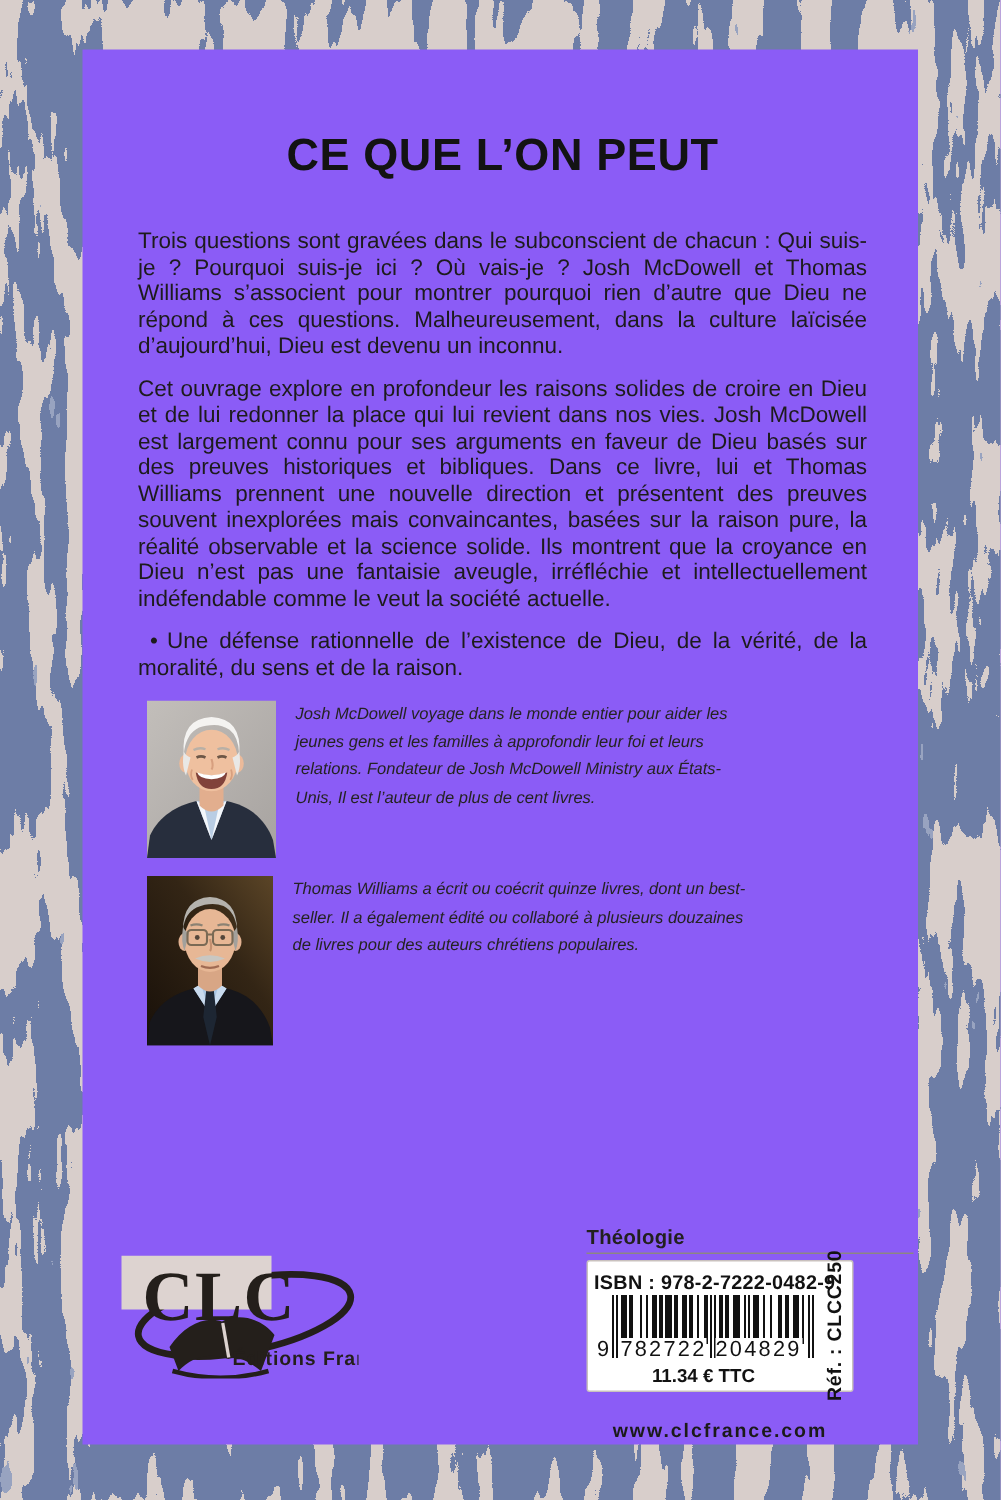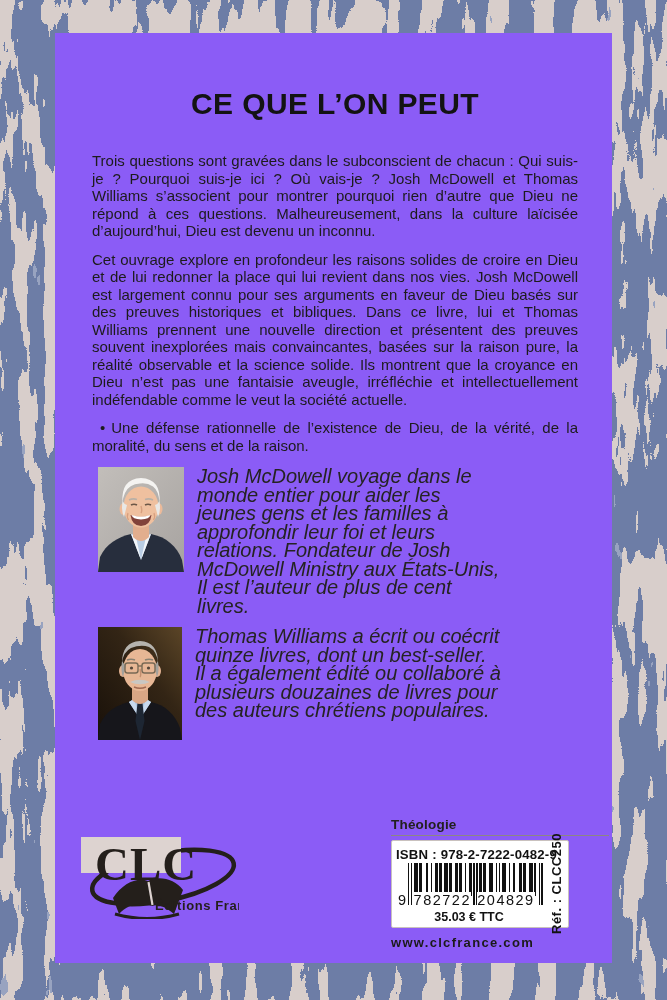--- a/index.html
+++ b/index.html
@@ -29,21 +29,21 @@
   .bullet-para{
     margin:11px 0 0;font-size:15px;line-height:17.5px;
     text-align:justify;color:#1d1b1c;
   }
   .bullet-char{padding:0 6px 0 8px;}
   .authors{margin-top:13px;}
   .author-row{display:flex;align-items:flex-start;margin-top:12px;}
   .author-photo{flex:none;margin-left:6px;font-size:0;line-height:0;}
   .author-bio{
     margin-left:13px;width:306px;
-    font-style:italic;font-size:20px;line-height:18.5px;color:#252322;
+    font-style:italic;font-size:11px;line-height:18.5px;color:#252322;
   }
   
   .logo{position:absolute;left:8px;top:804px;width:176px;height:82px;}
   
   .footer{position:absolute;left:336px;top:784px;width:218px;}
   .category{font-size:13.5px;font-weight:600;color:#22201f;letter-spacing:.2px;}
   .category-rule{margin-top:3px;height:1px;background:#8d8683;width:218px;}
   .barcode-box{
     margin-top:4px;width:178px;height:88px;background:#ffffff;
     border:1px solid #c9c1be;border-radius:2px;position:relative;
@@ -55,34 +55,34 @@
     white-space:nowrap;
   }
   .barcode{position:relative;width:146px;height:46px;margin:1px 0 0 6px;}
   .barcode svg{position:absolute;left:10px;top:0;}
   .bc-digit{
     position:absolute;top:29px;font-size:14.5px;color:#111;
     font-weight:500;letter-spacing:1.5px;background:#fff;line-height:16px;
   }
   .bc-first{left:0;width:9px;letter-spacing:0;background:none;}
   .bc-g1{left:15px;width:58px;text-align:right;}
-  .bc-g2{left:79px;width:58px;text-align:center;}
+  .bc-g2{left:79px;width:58px;text-align:left;}
   .price{
     margin:1px 26px 0 4px;text-align:center;
     font-size:12.5px;font-weight:600;color:#121212;
   }
   .ref-vertical{
     position:absolute;right:1px;top:0;bottom:0;width:22px;
     display:flex;align-items:center;justify-content:center;
     writing-mode:vertical-rl;transform:rotate(180deg);
     font-size:13px;font-weight:600;color:#121212;letter-spacing:.5px;
     white-space:nowrap;
   }
   .website{
-    margin-top:7px;width:178px;text-align:left;
+    margin-top:18px;width:178px;text-align:center;
     font-size:13px;font-weight:bold;color:#1b1a19;letter-spacing:1.3px;
   }
 </style>
 </head>
 <body>
 
 <svg class="texture" width="667" height="1000" viewBox="0 0 667 1000">
   <defs>
     <filter id="tx1" x="0" y="0" width="100%" height="100%">
       <feTurbulence type="fractalNoise" baseFrequency="0.045 0.009" numOctaves="4" seed="8" stitchTiles="stitch" result="n"></feTurbulence>
@@ -269,18 +269,18 @@
             <rect x="122.12" y="0" width="1.42" height="33"></rect>
             <rect x="123.54" y="0" width="1.42" height="33"></rect>
             <rect x="126.38" y="0" width="1.42" height="33"></rect>
             <rect x="130.64" y="0" width="1.42" height="42"></rect>
             <rect x="133.48" y="0" width="1.42" height="42"></rect>
           </svg>
         <span class="bc-digit bc-first">9</span>
         <span class="bc-digit bc-g1">782722</span>
         <span class="bc-digit bc-g2">204829</span>
       </div>
-      <div class="price">35.03 € TTC</div>
+      <div class="price">11.34 € TTC</div>
       <div class="ref-vertical">Réf. : CLCC250</div>
     </div>
     <div class="website">www.clcfrance.com</div>
   </div>
 </div>
 
 </body></html>

